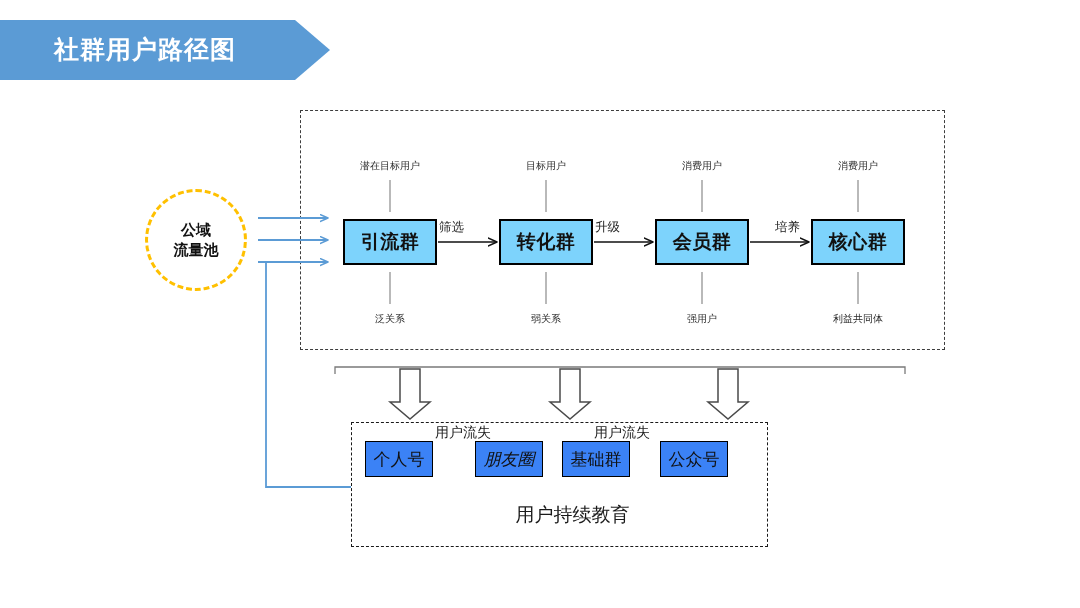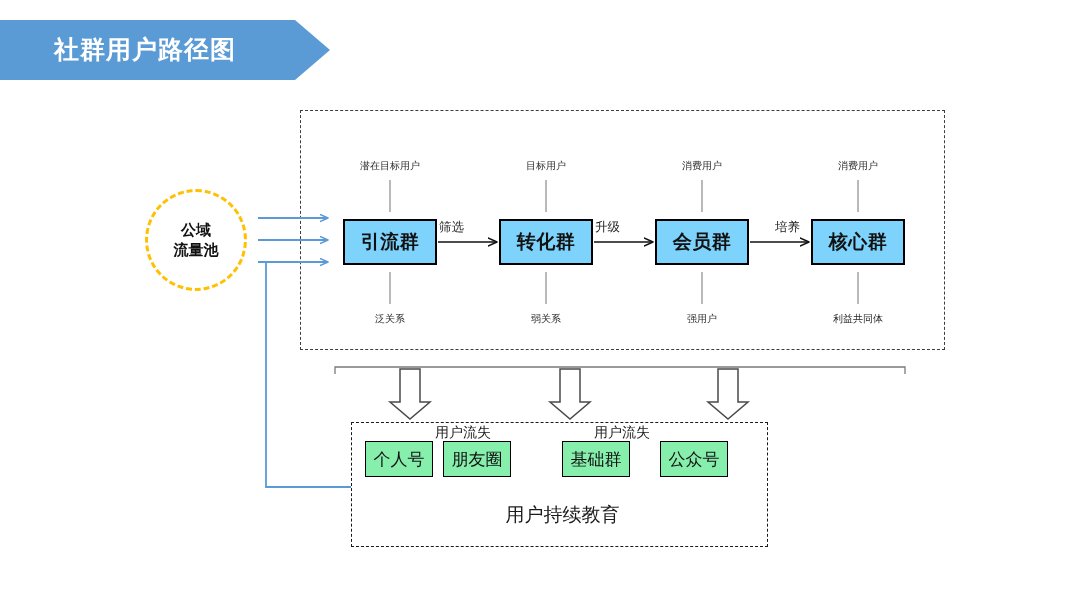--- a/index.html
+++ b/index.html
@@ -159,31 +159,31 @@
     height: 125px;
     border: 1.6px dashed #1a1a1a;
     box-sizing: border-box;
   }
   .edu-chip {
     position: absolute;
     top: 441px;
     width: 68px;
     height: 36px;
     border: 1.6px solid #000000;
-    background: #86efac;
+    background: #3b82f6;
     box-sizing: border-box;
     display: flex;
     align-items: center;
     justify-content: center;
     font-size: 17px;
     color: #111111;
   }
   .edu-caption {
     position: absolute;
-    left: 354px;
+    left: 364px;
     top: 502px;
     width: 417px;
     text-align: center;
     font-size: 19px;
     color: #1a1a1a;
   }
 </style>
 </head>
 <body>
 
@@ -220,21 +220,21 @@
   <div class="stage-bottom-label" style="left:320px;">泛关系</div>
   <div class="stage-bottom-label" style="left:476px;">弱关系</div>
   <div class="stage-bottom-label" style="left:632px;font-family:Liberation Serif, serif;">强用户</div>
   <div class="stage-bottom-label" style="left:788px;">利益共同体</div>
 
   <div class="loss-label" style="left:435px;">用户流失</div>
   <div class="loss-label" style="left:594px;">用户流失</div>
 
   <div class="edu-box"></div>
   <div class="edu-chip" style="left:365px;">个人号</div>
-  <div class="edu-chip" style="left:443px;">朋友圈</div>
+  <div class="edu-chip" style="left:475px;font-style:italic;">朋友圈</div>
   <div class="edu-chip" style="left:562px;">基础群</div>
   <div class="edu-chip" style="left:660px;">公众号</div>
   <div class="edu-caption">用户持续教育</div>
 
   <svg class="svg-layer" viewBox="0 0 1080 608">
     <defs>
       <marker id="blueArrow" markerWidth="9" markerHeight="9" refX="7" refY="4.5" orient="auto" markerUnits="userSpaceOnUse">
         <path d="M0,1 L8,4.5 L0,8" fill="none" stroke="#5b9bd5" stroke-width="1.6" stroke-linecap="round" stroke-linejoin="round"></path>
       </marker>
       <marker id="blackArrow" markerWidth="10" markerHeight="10" refX="8" refY="5" orient="auto" markerUnits="userSpaceOnUse">

